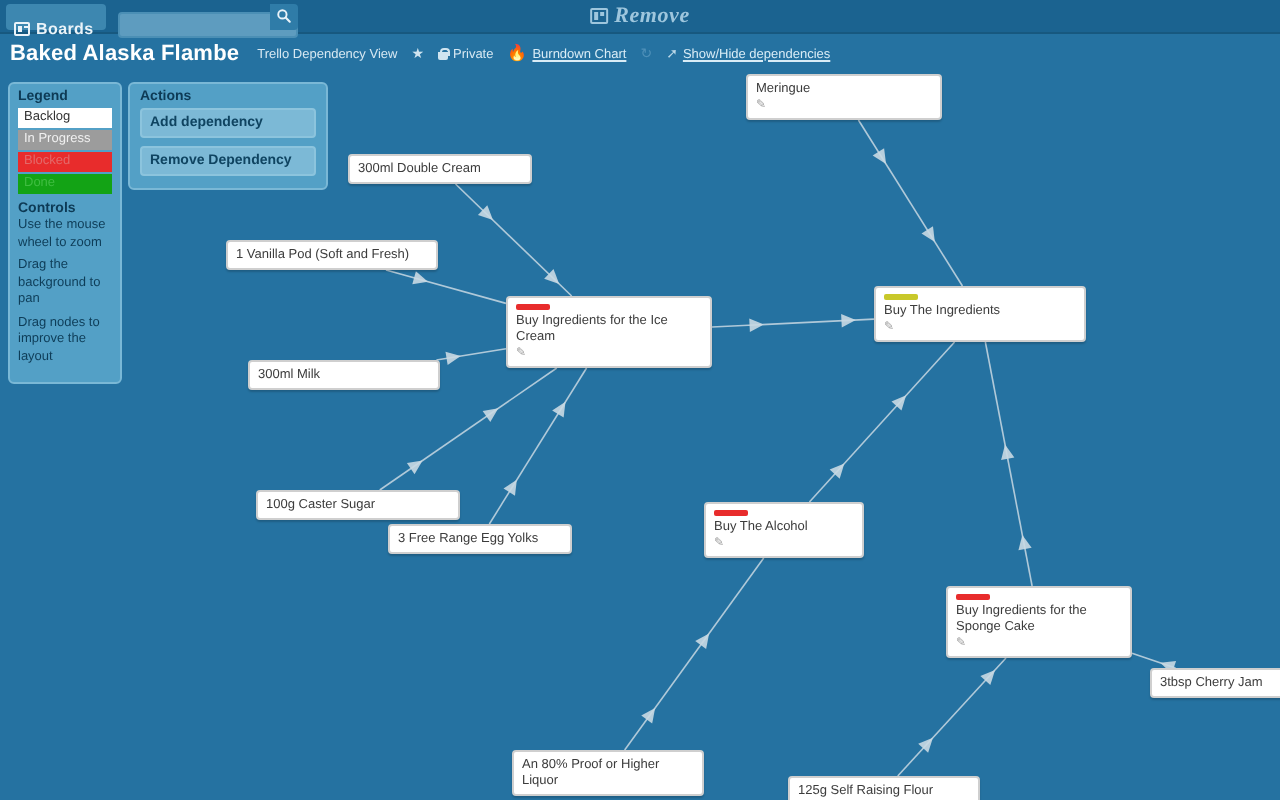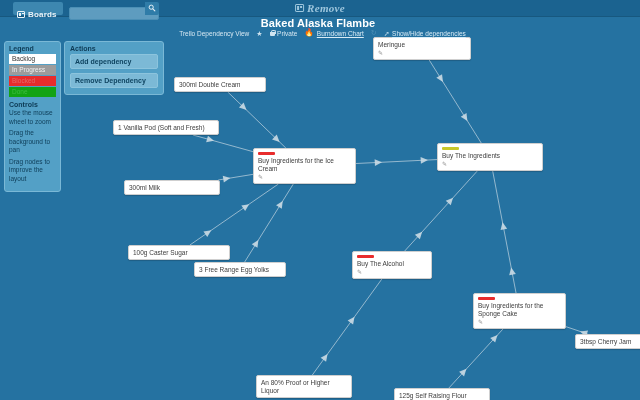--- a/index.html
+++ b/index.html
@@ -15,21 +15,21 @@
   
   .topbar {
     position: absolute; left: 0; top: 0; width: 640px; height: 17px;
     background: #1b6390;
     border-bottom: 1px solid #17587f;
     display: flex; align-items: center;
     z-index: 40;
   }
   .boards-btn {
     display: flex; align-items: center; gap: 3px;
-    height: 13px; margin-left: 13px; padding: 13px 6px 0 4px;
+    height: 13px; margin-left: 3px; padding: 13px 6px 0 4px;
     background: #3d87b0; border-radius: 2px;
     color: #eaf3f9; font-size: 8px; font-weight: bold;
     letter-spacing: .2px;
   }
   .boards-glyph {
     width: 8px; height: 7px; border: 1px solid #eaf3f9; border-radius: 1px;
     position: relative; flex: none;
   }
   .boards-glyph:before {
     content: ""; position: absolute; left: 1px; top: 1px;
@@ -76,21 +76,20 @@
     width: 2px; height: 2px; background: #9ec6dd;
   }
 
   
   .boardbar {
     position: absolute; left: 0; top: 17px; width: 640px; height: 20px;
     display: flex; align-items: center;
     padding-left: 5px;
     z-index: 40;
     color: #e8f2f8;
-    flex-direction: column;
   }
   .board-title {
     font-size: 11px; font-weight: bold; color: #ffffff;
     letter-spacing: .1px; margin-right: 9px;
   }
   .board-meta { display: flex; align-items: center; gap: 7px; font-size: 6.5px; color: #d7e8f2; }
   .meta-item { display: flex; align-items: center; gap: 2.5px; white-space: nowrap; }
   .meta-link { color: #d9ecf6; text-decoration: underline; }
   .star-icon { color: #cfe4f0; font-size: 7px; line-height: 1; }
   .lock-icon {

